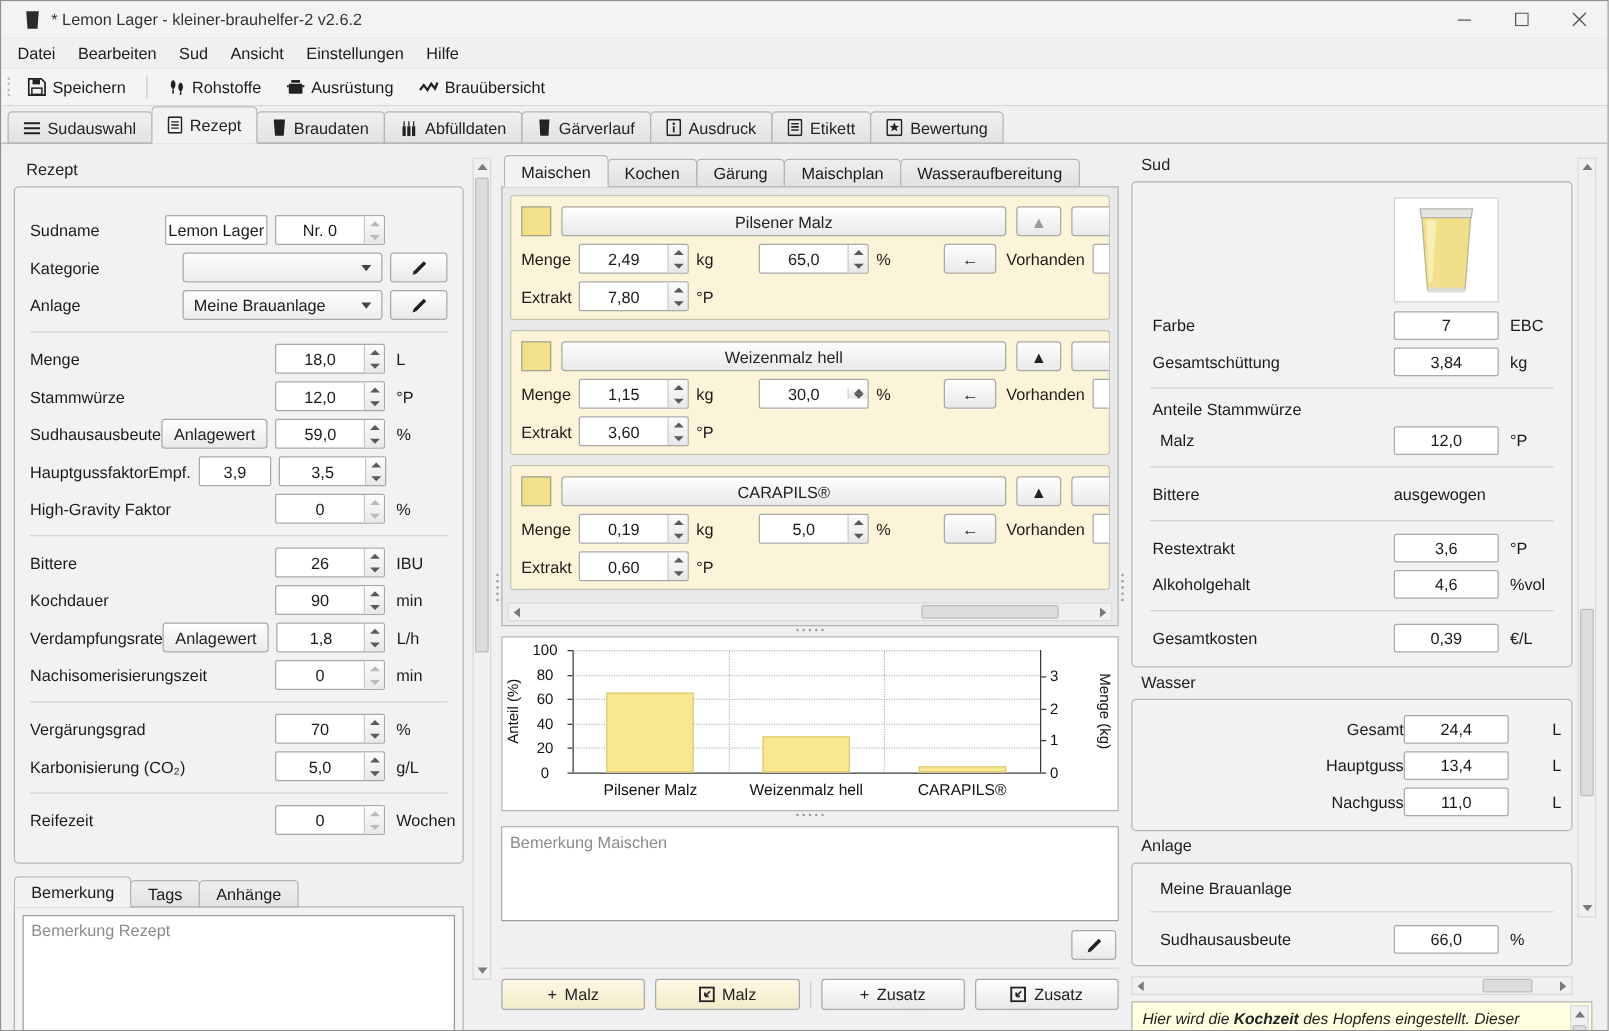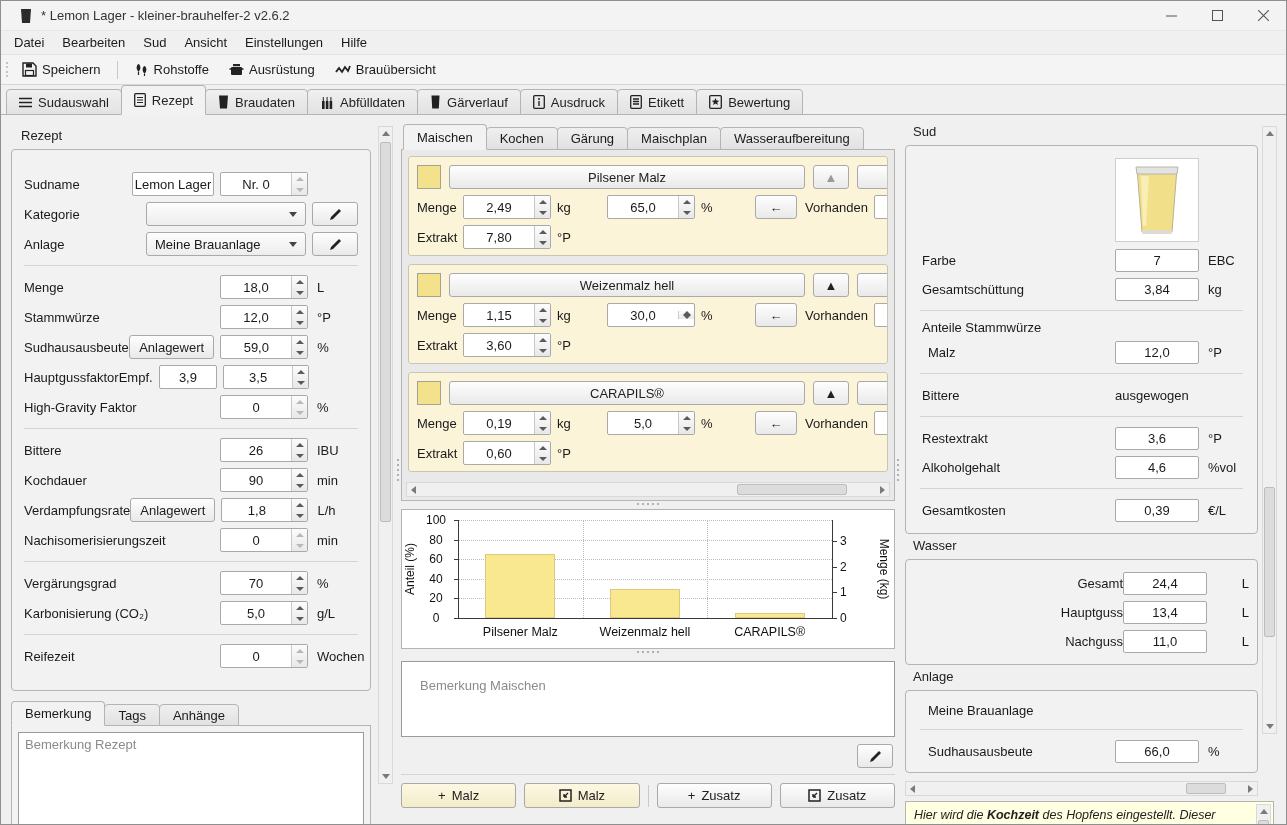--- a/index.html
+++ b/index.html
@@ -100,21 +100,21 @@
   .chartbox{border:1px solid #b4b4b4;background:#fff;height:140px;margin-top:2px;position:relative;font-size:12px;}
   .grid-h{position:absolute;border-top:1px dotted #bcbcbc;height:0;}
   .grid-v{position:absolute;border-left:1px dotted #bcbcbc;width:0;}
   .axline{position:absolute;background:#3a3a3a;}
   .tickl{position:absolute;text-align:center;color:#111;}
   .tickr{position:absolute;text-align:left;color:#111;}
   .cat{position:absolute;text-align:center;color:#111;font-size:12.5px;}
   .bar{position:absolute;background:var(--bar);border:1px solid #ddc979;}
   .axlabel{position:absolute;display:flex;align-items:center;justify-content:center;color:#111;}
   .axlabel span{white-space:nowrap;}
-  .mid-bem{margin-top:6px;border:1px solid #9b9b9b;background:#fff;height:76px;padding:12px;}
+  .mid-bem{margin-top:6px;border:1px solid #9b9b9b;background:#fff;height:76px;padding:0;}
   .mid-bem textarea{border:none;height:100%;}
   .edit-row{display:flex;justify-content:flex-end;margin:7px 0 6px;}
   .bot-btns{display:flex;align-items:center;gap:8px;margin-top:8px;}
   .bot-btns .btn{flex:1;height:25px;}
   .btn.cream{background:linear-gradient(#fdf8e3,#f3ecca);}
   .vline{width:1px;height:22px;background:#c9c9c9;flex:none;}
   
   .srow{display:flex;align-items:center;height:24px;margin:5px 4px;}
   .srow .lbl{flex:1;}
   .srow .lbl.ind{padding-left:6px;}

